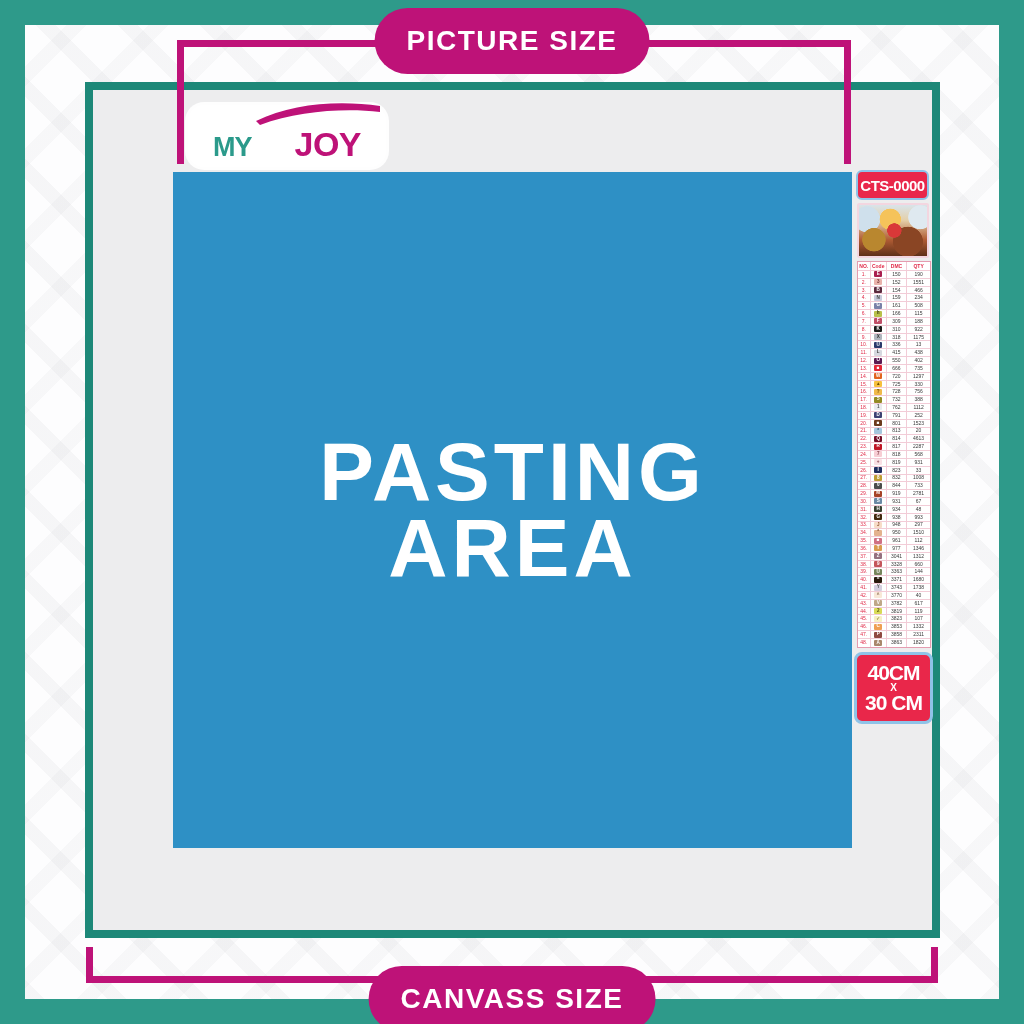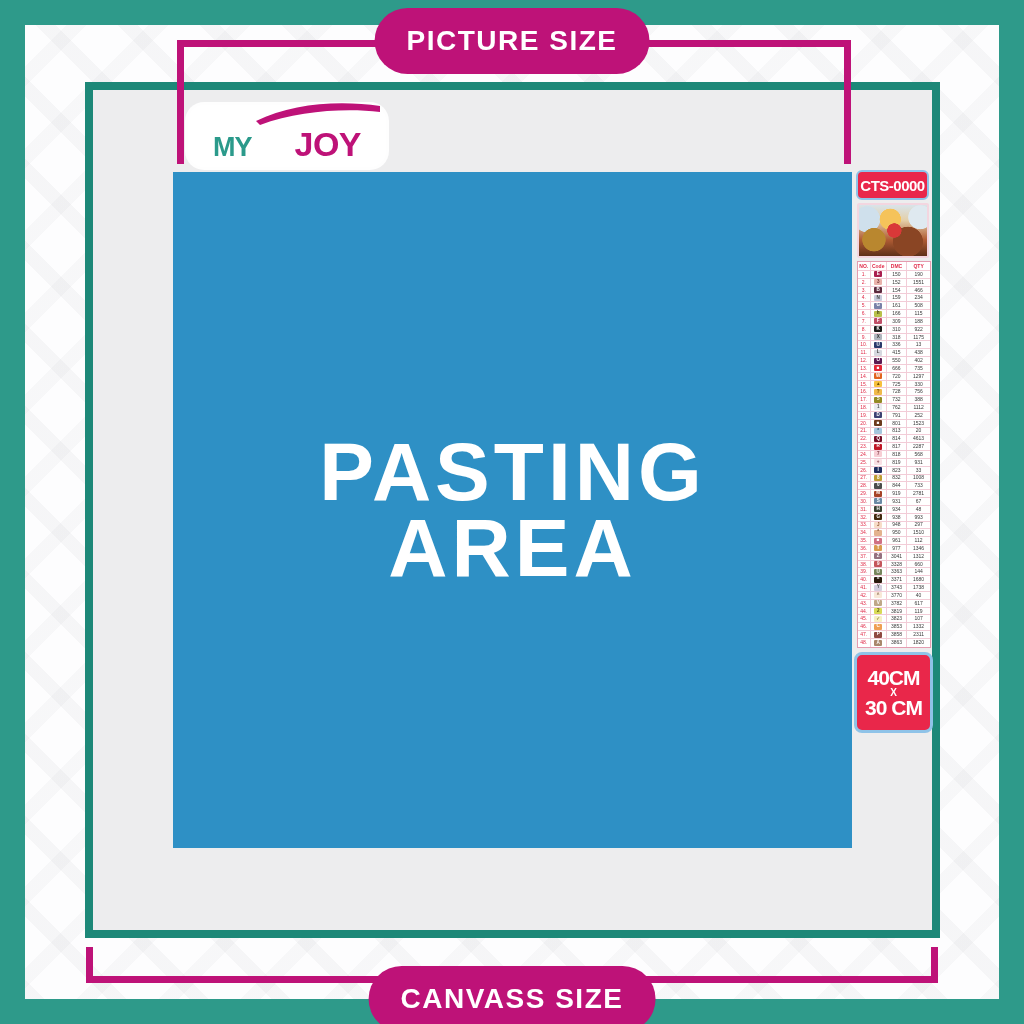--- a/index.html
+++ b/index.html
@@ -90,21 +90,21 @@
   }
   .c:last-child{border-right:none;}
   .lg-row:last-child .c{border-bottom:none;}
   .c.no{color:#e02a48;}
   .c.dmc,.c.qty{color:#3a3a3a;}
   .sw{
     width:8px;height:6px;border-radius:1px;display:flex;align-items:center;justify-content:center;
     font-size:4.6px;font-weight:bold;line-height:1;
   }
   .size-badge{
-    position:absolute;left:854px;top:652px;width:79px;height:81px;box-sizing:border-box;
+    position:absolute;left:854px;top:652px;width:79px;height:72px;box-sizing:border-box;
     background:#e9274a;border:3px solid #8fc3e8;border-radius:8px;z-index:3;
     display:flex;flex-direction:column;align-items:center;justify-content:center;color:#fff;
   }
   .size-badge .b{font-size:21px;font-weight:bold;line-height:20px;letter-spacing:-1px;}
   .size-badge .x{font-size:10px;font-weight:bold;line-height:10px;}
 </style>
 </head>
 <body>
 
 <div class="bg-white"></div>

